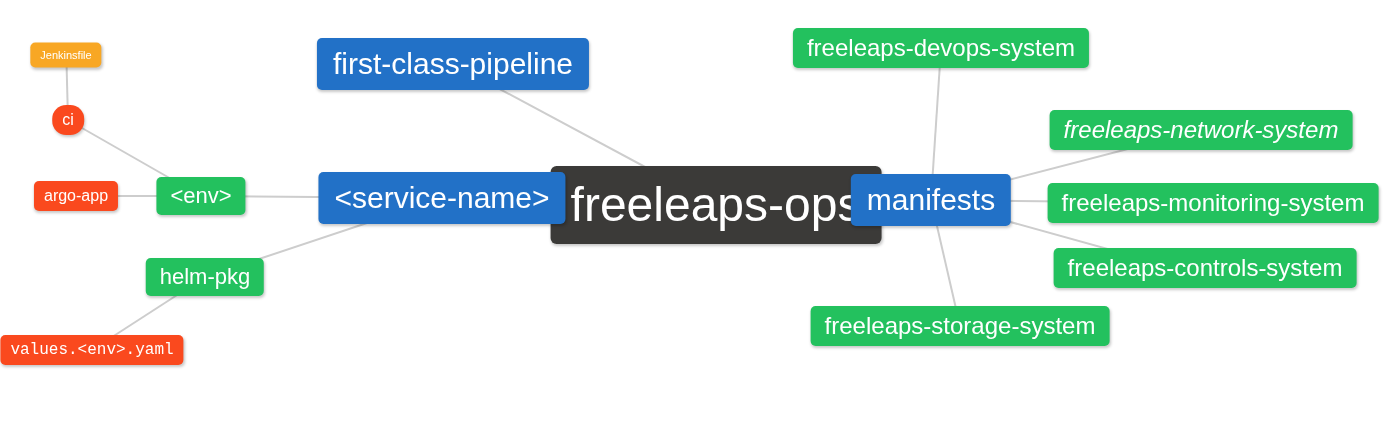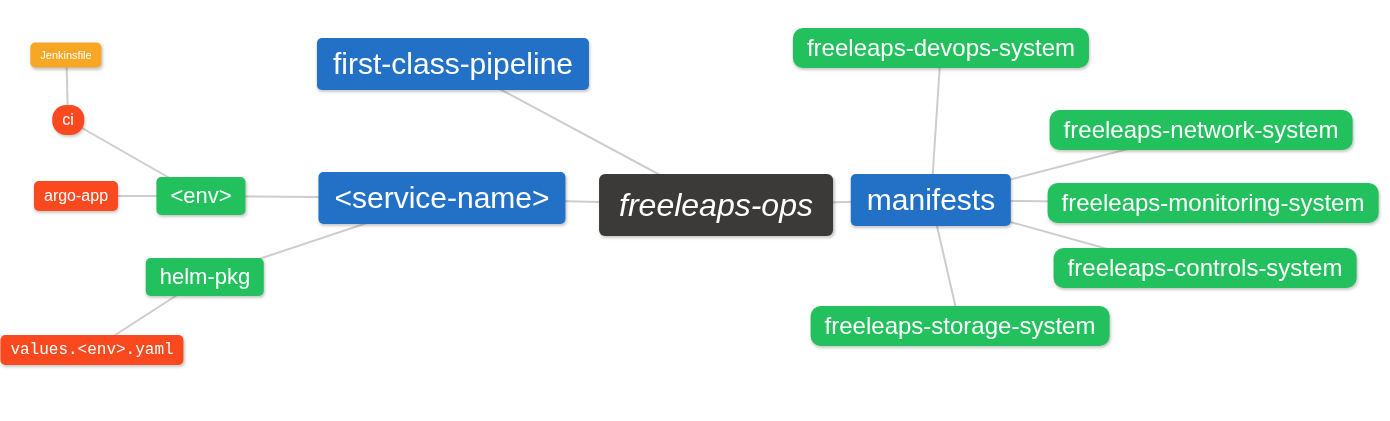--- a/index.html
+++ b/index.html
@@ -28,40 +28,38 @@
     white-space: nowrap;
     line-height: 1;
     text-align: center;
     border-radius: 5px;
     box-shadow: 1px 2px 3px rgba(0,0,0,0.22);
     cursor: pointer;
     user-select: none;
   }
   .kind-root {
     background: var(--c-root);
-    font-size: 32px;
+    font-size: 48px;
     padding: 15px 20px;
     border-radius: 6px;
-    font-style: italic;
   }
   .kind-branch {
     background: var(--c-branch);
     font-size: 30px;
     padding: 11px 16px;
   }
   .kind-topic-green {
     background: var(--c-green);
     font-size: 22px;
     padding: 8px 14px;
   }
   .kind-system-green {
     background: var(--c-green);
     font-size: 24px;
     padding: 8px 14px;
-    border-radius: 10px;
   }
   .kind-topic-red {
     background: var(--c-red);
     font-size: 16px;
     padding: 7px 10px;
   }
   .kind-topic-orange {
     background: var(--c-orange);
     font-size: 11px;
     padding: 7px 10px;
@@ -93,18 +91,18 @@
       <div class="node kind-branch" style="left: 453px; top: 64px;">first-class-pipeline</div>
       <div class="node kind-branch" style="left: 442px; top: 198px;">&lt;service-name&gt;</div>
       <div class="node kind-branch" style="left: 931px; top: 200px;">manifests</div>
       <div class="node kind-topic-green" style="left: 201px; top: 196px;">&lt;env&gt;</div>
       <div class="node kind-topic-green" style="left: 205px; top: 277px;">helm-pkg</div>
       <div class="node kind-topic-orange" style="left: 66px; top: 43px;">Jenkinsfile</div>
       <div class="node kind-topic-red" style="left: 68px; top: 120px; border-radius: 14px;">ci</div>
       <div class="node kind-topic-red" style="left: 76px; top: 196px;">argo-app</div>
       <div class="node kind-topic-red" style="left: 92px; top: 350px; font-family: Liberation Mono, monospace;">values.&lt;env&gt;.yaml</div>
       <div class="node kind-system-green" style="left: 941px; top: 48px;">freeleaps-devops-system</div>
-      <div class="node kind-system-green" style="left: 1201px; top: 130px;">freeleaps-network-system</div>
+      <div class="node kind-system-green" style="left: 1201px; top: 130px; font-style: italic;">freeleaps-network-system</div>
       <div class="node kind-system-green" style="left: 1213px; top: 203px;">freeleaps-monitoring-system</div>
       <div class="node kind-system-green" style="left: 1205px; top: 268px;">freeleaps-controls-system</div>
       <div class="node kind-system-green" style="left: 960px; top: 326px;">freeleaps-storage-system</div>
     </div>
 </div>
 
 </body></html>

